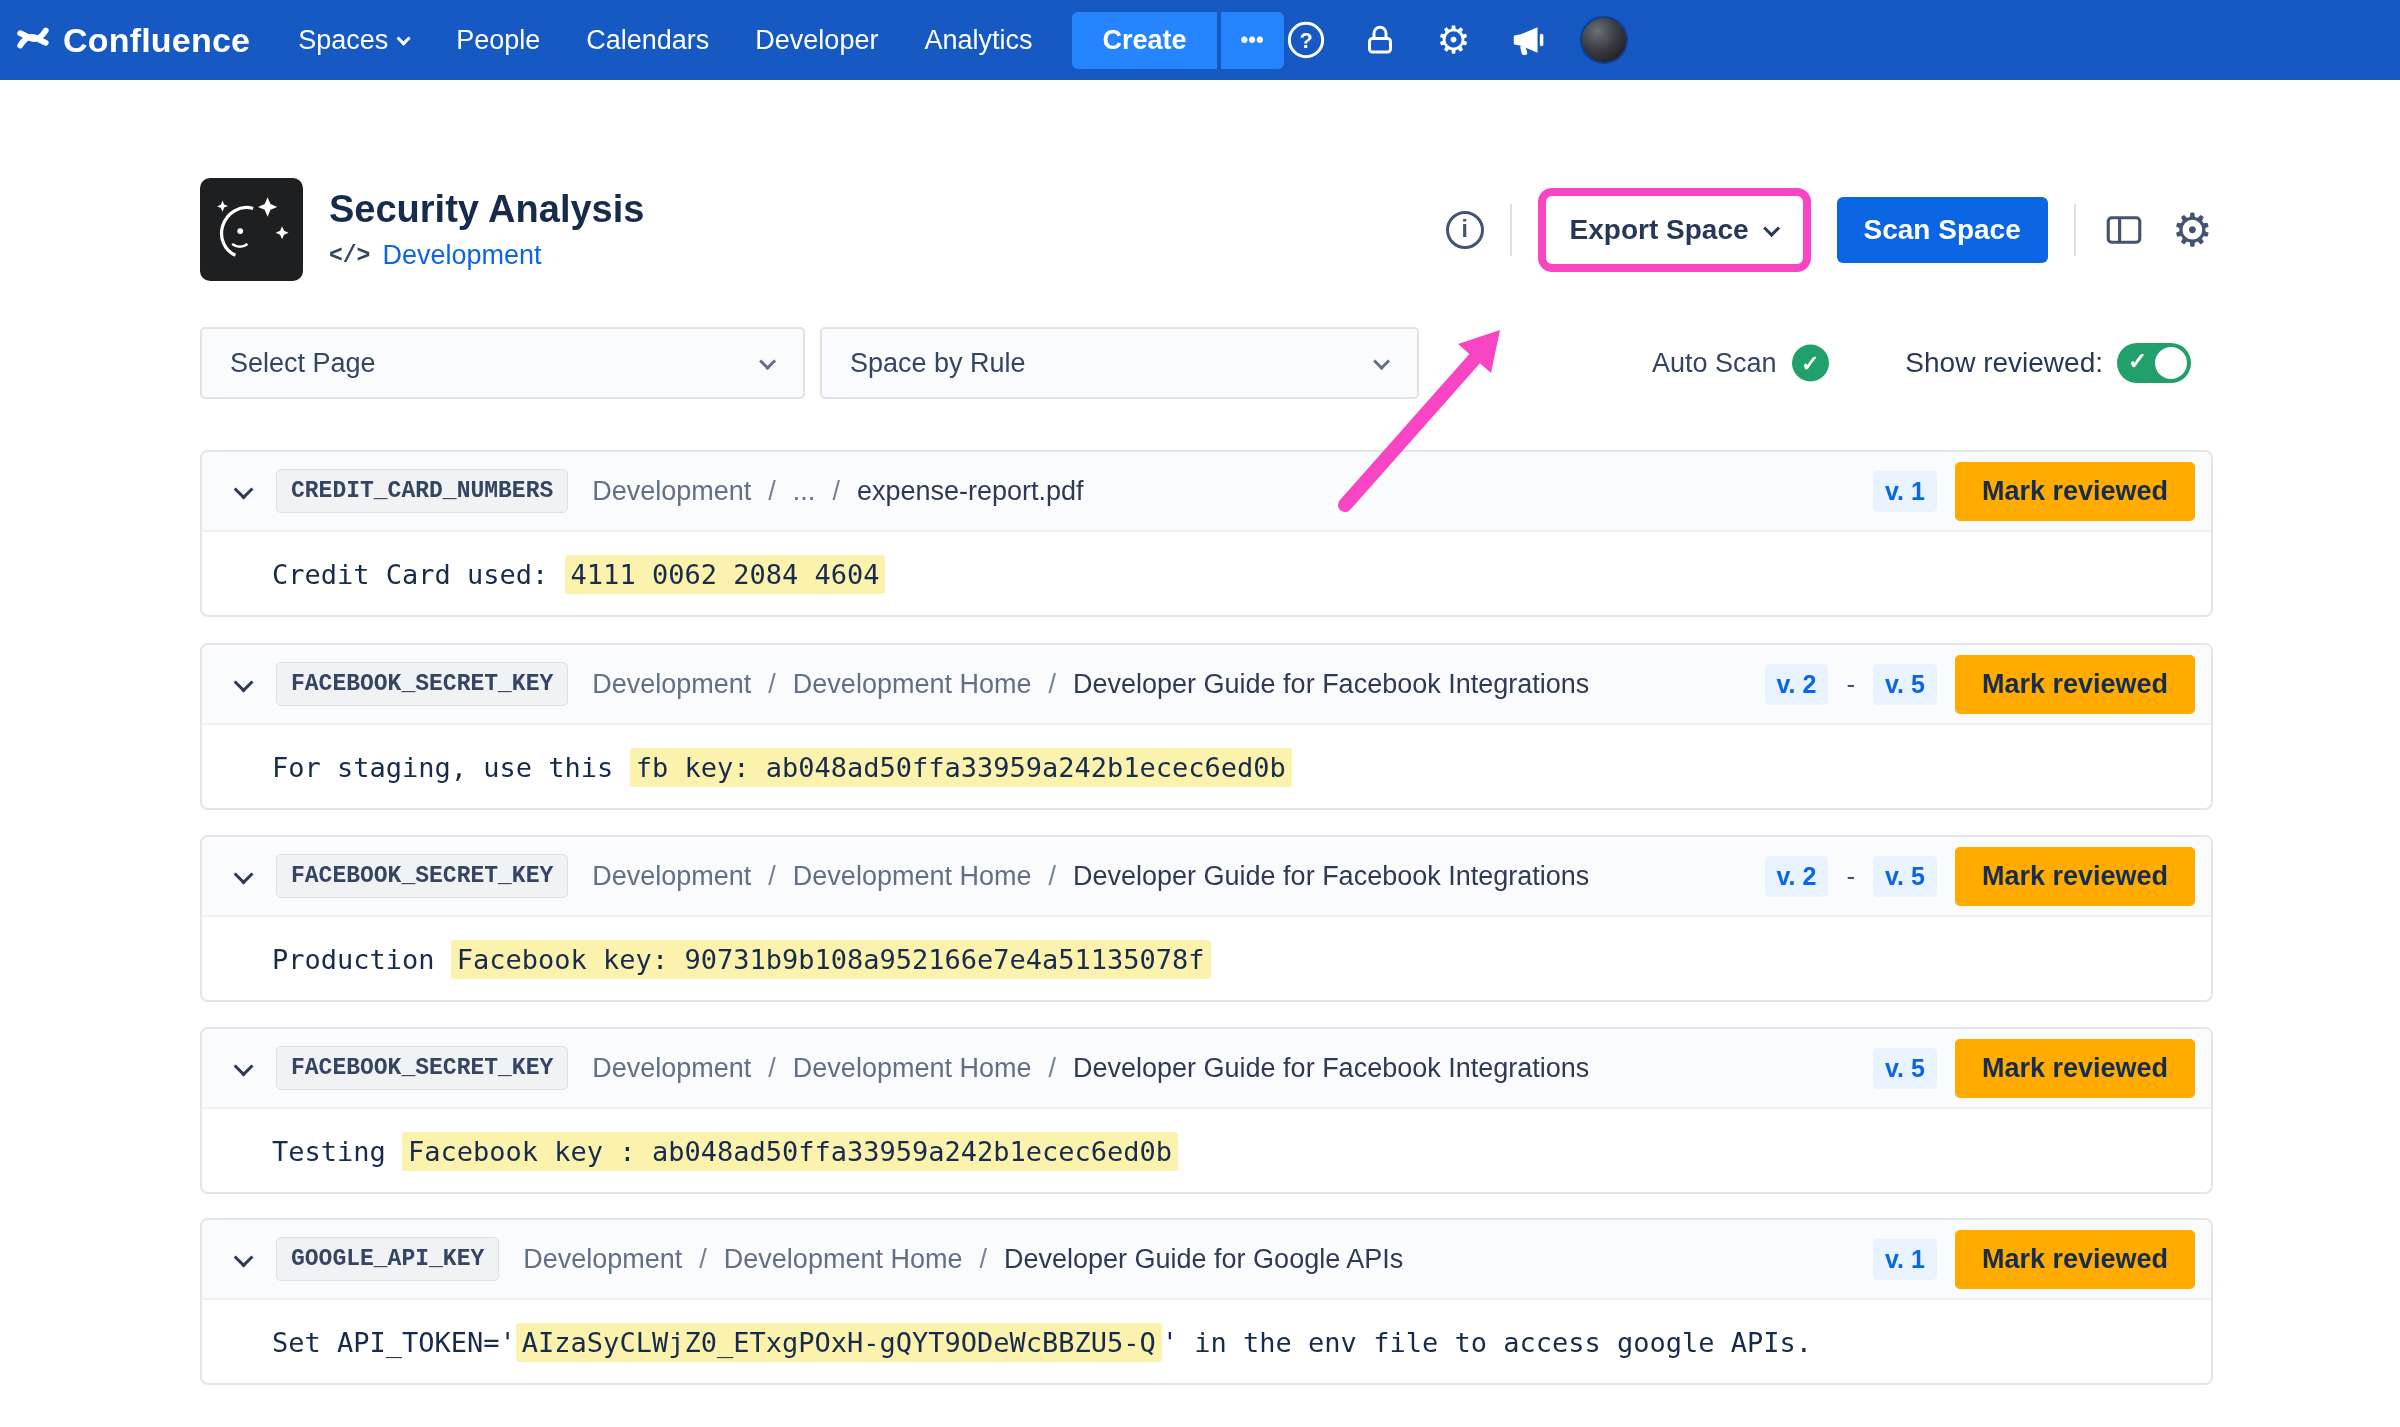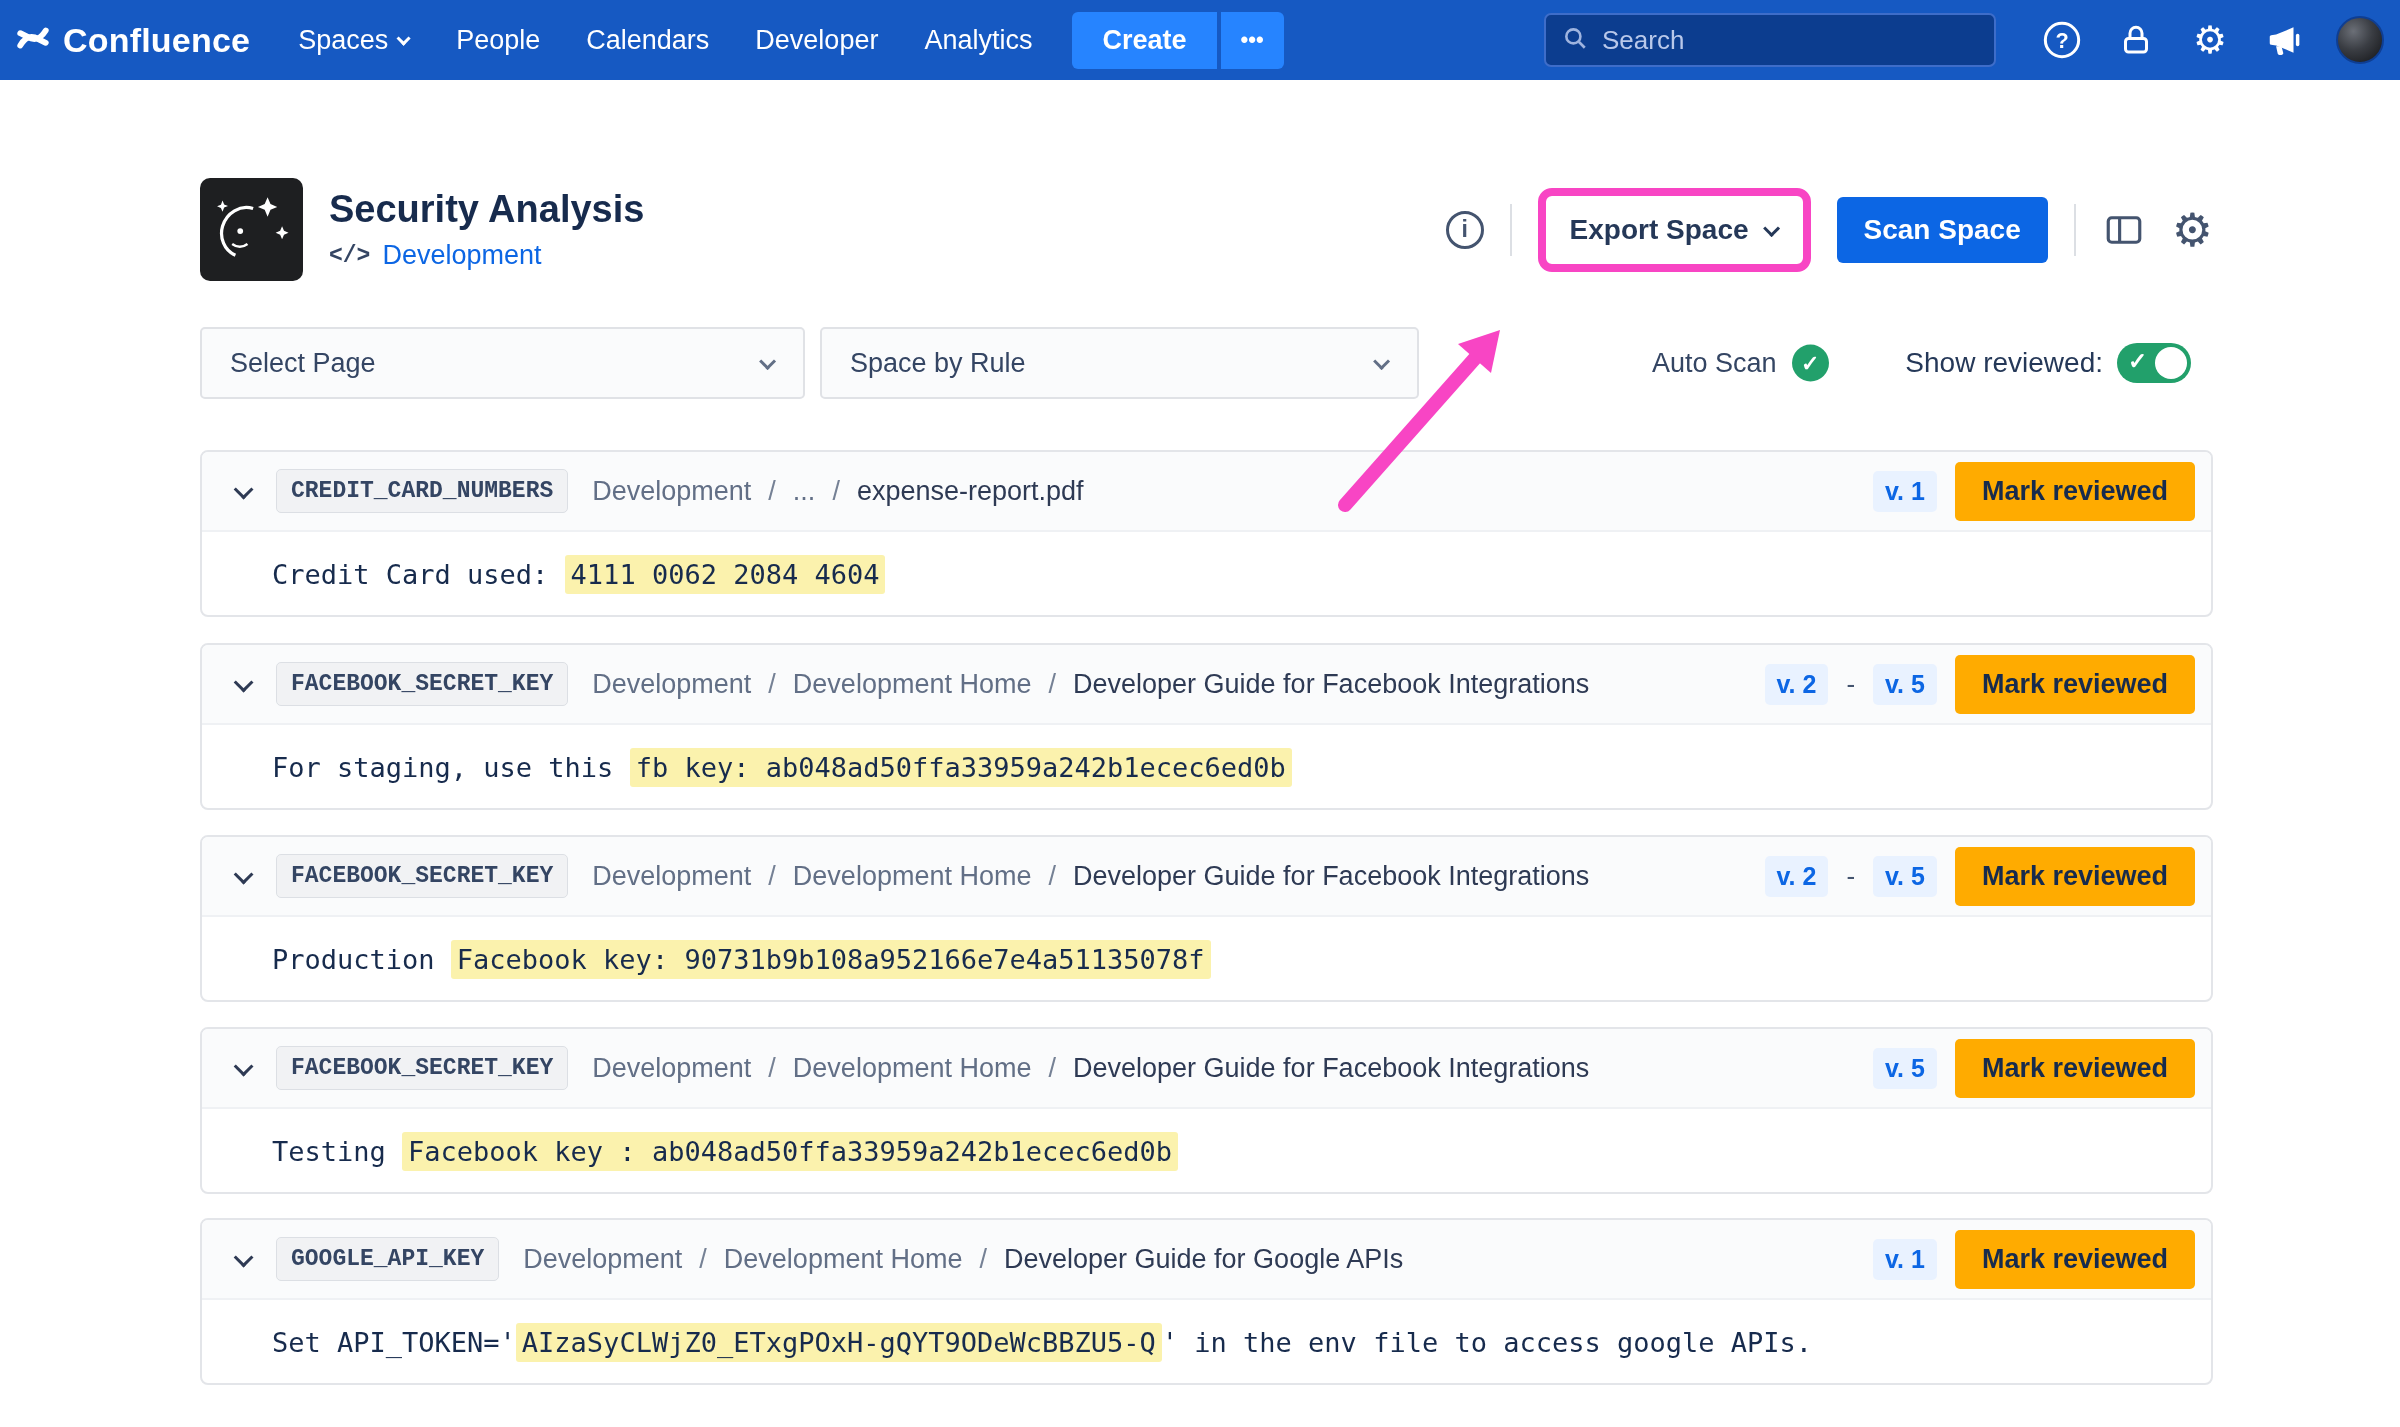--- a/index.html
+++ b/index.html
@@ -127,29 +127,20 @@
       </span>
       <span class="nav-link">People</span>
       <span class="nav-link">Calendars</span>
       <span class="nav-link">Developer</span>
       <span class="nav-link">Analytics</span>
     </div>
     <div class="create-cluster">
       <button class="create-btn">Create</button>
       <button class="more-btn">•••</button>
     </div>
-    <div class="search-box">
-      <span>
-        <svg width="26" height="26" viewBox="0 0 24 24" fill="none" stroke="#9FB4DF" stroke-width="2.4">
-          <circle cx="10.5" cy="10.5" r="6.5"></circle>
-            <line x1="15.5" y1="15.5" x2="21" y2="21"></line>
-        </svg>
-      </span>
-      <input type="text" placeholder="Search" style="">
-    </div>
     <div class="nav-icons">
       <span class="nav-icon">
         <svg width="40" height="40" viewBox="0 0 24 24">
           <circle cx="12" cy="12" r="10" fill="none" stroke="#fff" stroke-width="1.8"></circle>
           <text x="12" y="16.6" text-anchor="middle" font-size="13" font-weight="bold" fill="#fff" font-family="Liberation Sans, sans-serif">?</text>
         </svg>
       </span>
       <span class="nav-icon">
         <svg width="36" height="36" viewBox="0 0 24 24" fill="none" stroke="#fff" stroke-width="2">
           <rect x="5" y="11" width="14" height="9" rx="2"></rect>

